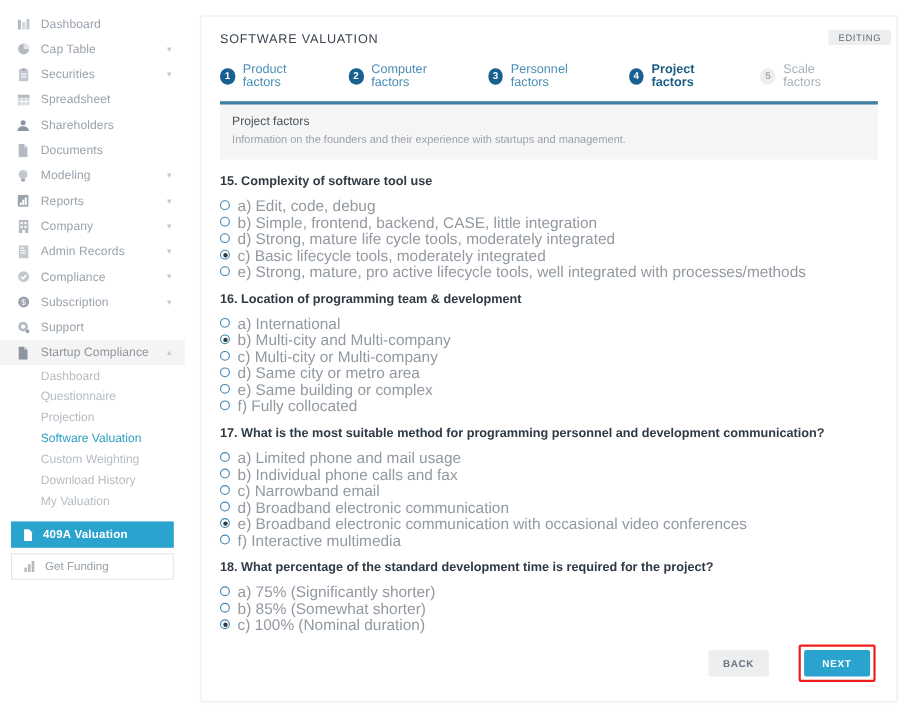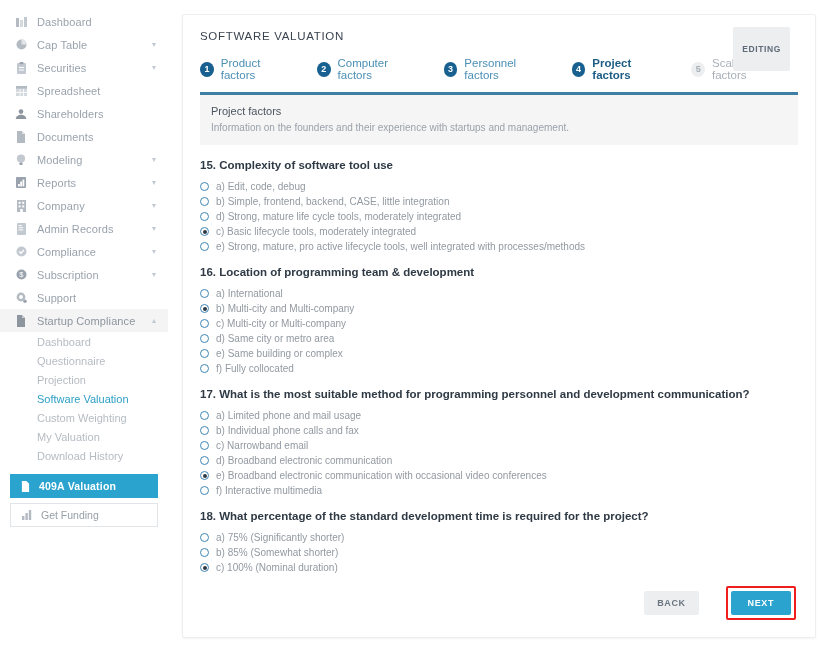--- a/index.html
+++ b/index.html
@@ -49,23 +49,23 @@
   .panel {
     background:#fff; border:1px solid #eceef0; border-radius:2px;
     box-shadow: 0 1px 2px rgba(0,0,0,.05);
     height: 624px; display:flex; flex-direction:column;
   }
   .panel-head { padding: 15px 17px 0 17px; position:relative; }
   .panel-title {
     font-size: 11.5px; color:#3a4450; letter-spacing:.7px; font-weight:500;
   }
   .editing-badge {
-    position:absolute; right:25px; top:12px;
-    background:#eceef0; color:#5f6b78; font-size: 8.5px; font-weight:bold;
-    letter-spacing:.6px; padding: 17px 9px; border-radius:2px; cursor:pointer;
+    position:absolute; right:5px; top:12px;
+    background:#eceef0; color:#5f6b78; font-size: 8.5px; font-weight:normal;
+    letter-spacing:.6px; padding: 2px 9px; border-radius:2px; cursor:pointer;
   }
   .steps { display:flex; align-items:center; margin-top: 15px; padding-bottom: 11px; }
   .step { display:flex; align-items:center; margin-right: 25px; cursor:pointer; }
   .step .num {
     width:15px; height:15px; border-radius:50%; background:#17608f; color:#fff;
     font-size: 9px; font-weight:bold; display:flex; align-items:center; justify-content:center;
     margin-right: 7px;
   }
   .step .txt { font-size: 11.5px; color:#4b8fb5; }
   .step.current .txt { color:#1d5d85; font-weight:bold; }
@@ -86,21 +86,21 @@
   }
   .opt { display:flex; align-items:center; height: 15px; cursor:pointer; }
   .radio {
     width: 9px; height: 9px; border-radius:50%; border:1.2px solid #3f86b5;
     margin-right: 7px; flex:0 0 9px; position:relative; background:#fff;
   }
   .radio.sel::after {
     content:""; position:absolute; left:1.6px; top:1.6px;
     width:4.6px; height:4.6px; border-radius:50%; background:#2f3a45;
   }
-  .opt-txt { font-size: 10px; color:#9299a1; }
+  .opt-txt { font-size: 14px; color:#9299a1; }
 
   .panel-foot {
     padding: 0 19px 17px 0; display:flex; justify-content:flex-end; align-items:center;
   }
   .btn-back {
     background:#eceef0; color:#6a757f; font-size:9px; font-weight:bold;
     letter-spacing:.6px; padding: 7px 13px; border-radius:2px; cursor:pointer;
     margin-right: 11px;
   }
   .next-wrap { border: 2px solid #ef1d1d; padding: 3px; border-radius:2px;margin-left:16px; }
@@ -269,22 +269,22 @@
       <span class="lbl">Startup Compliance</span>
       <span class="caret">▴</span>
     </div>
 
     <div id="nav-sub-list">
         <div class="nav-sub">Dashboard</div>
         <div class="nav-sub">Questionnaire</div>
         <div class="nav-sub">Projection</div>
         <div class="nav-sub active">Software Valuation</div>
         <div class="nav-sub">Custom Weighting</div>
+        <div class="nav-sub">Download History</div>
         <div class="nav-sub">My Valuation</div>
-        <div class="nav-sub">Download History</div>
       </div>
 
     <div class="btn-blue">
       <span class="ico">
         <svg width="9" height="11" viewBox="0 0 10 12">
             <path d="M1 0h5l3 3v9H1z" fill="#ffffff"></path>
           </svg>
       </span>
       <span>409A Valuation</span>
     </div>

